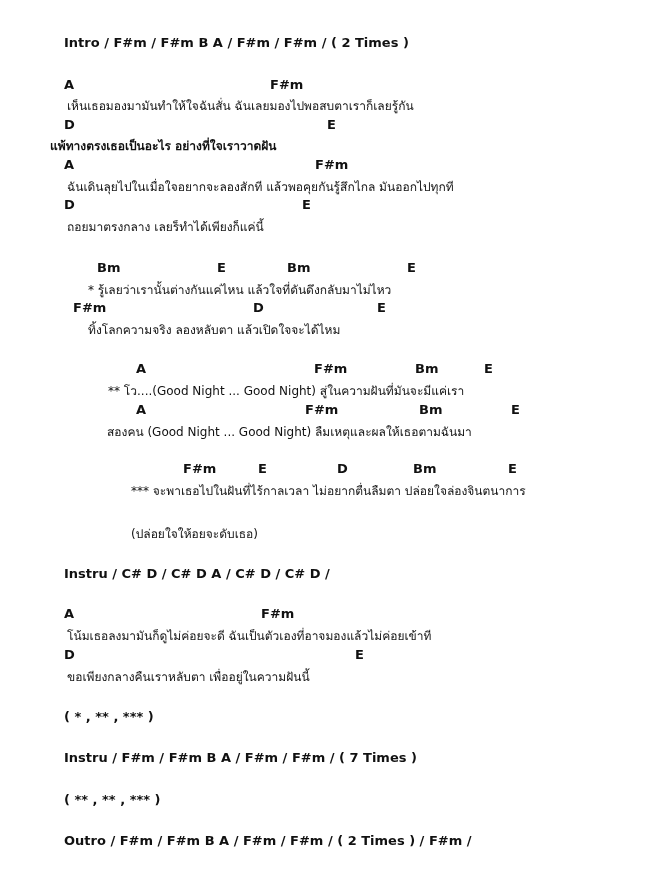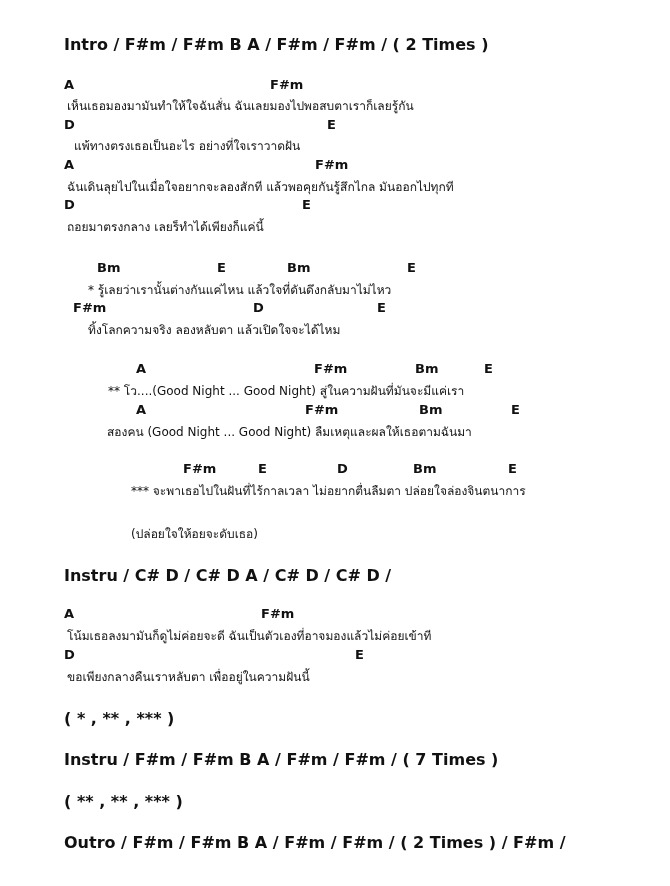--- a/index.html
+++ b/index.html
@@ -1,33 +1,33 @@
 <!DOCTYPE html>
 <html><head>
 <meta charset="utf-8">
 <style>
   html, body { margin:0; padding:0; background:#ffffff; }
   body { width:670px; height:886px; position:relative; overflow:hidden;
          font-family:"DejaVu Sans", sans-serif; color:#111; }
   .abs { position:absolute; white-space:nowrap; }
-  .hdr { font-weight:bold; font-size:16px; }
+  .hdr { font-weight:bold; font-size:13px; }
   .ch  { font-weight:bold; font-size:13px; }
   .ly  { font-size:12px; }
 </style>
 </head>
 <body>
 
 <div class="abs hdr" style="left:64px;top:35px;">Intro  / F#m / F#m B A / F#m / F#m / ( 2 Times )</div>
 
 <div class="abs ch" style="left:64px;top:77px;">A</div>
 <div class="abs ch" style="left:270px;top:77px;">F#m</div>
 <div class="abs ly" style="left:67px;top:96px;">เห็นเธอมองมามันทำให้ใจฉันสั่น  ฉันเลยมองไปพอสบตาเราก็เลยรู้กัน</div>
 <div class="abs ch" style="left:64px;top:117px;">D</div>
 <div class="abs ch" style="left:327px;top:117px;">E</div>
-<div class="abs ly" style="left:74px;top:136px;">แพ้ทางตรงเธอเป็นอะไร อย่างที่ใจเราวาดฝัน</div>
+<div class="abs ly" style="left:50px;top:136px;font-weight:bold;">แพ้ทางตรงเธอเป็นอะไร อย่างที่ใจเราวาดฝัน</div>
 <div class="abs ch" style="left:64px;top:157px;">A</div>
 <div class="abs ch" style="left:315px;top:157px;">F#m</div>
 <div class="abs ly" style="left:67px;top:177px;">ฉันเดินลุยไปในเมื่อใจอยากจะลองสักที แล้วพอคุยกันรู้สึกไกล มันออกไปทุกที</div>
 <div class="abs ch" style="left:64px;top:197px;">D</div>
 <div class="abs ch" style="left:302px;top:197px;">E</div>
 <div class="abs ly" style="left:67px;top:217px;">ถอยมาตรงกลาง เลยร็ทำได้เพียงก็แค่นี้</div>
 
 <div class="abs ch" style="left:97px;top:260px;">Bm</div>
 <div class="abs ch" style="left:217px;top:260px;">E</div>
 <div class="abs ch" style="left:287px;top:260px;">Bm</div>

